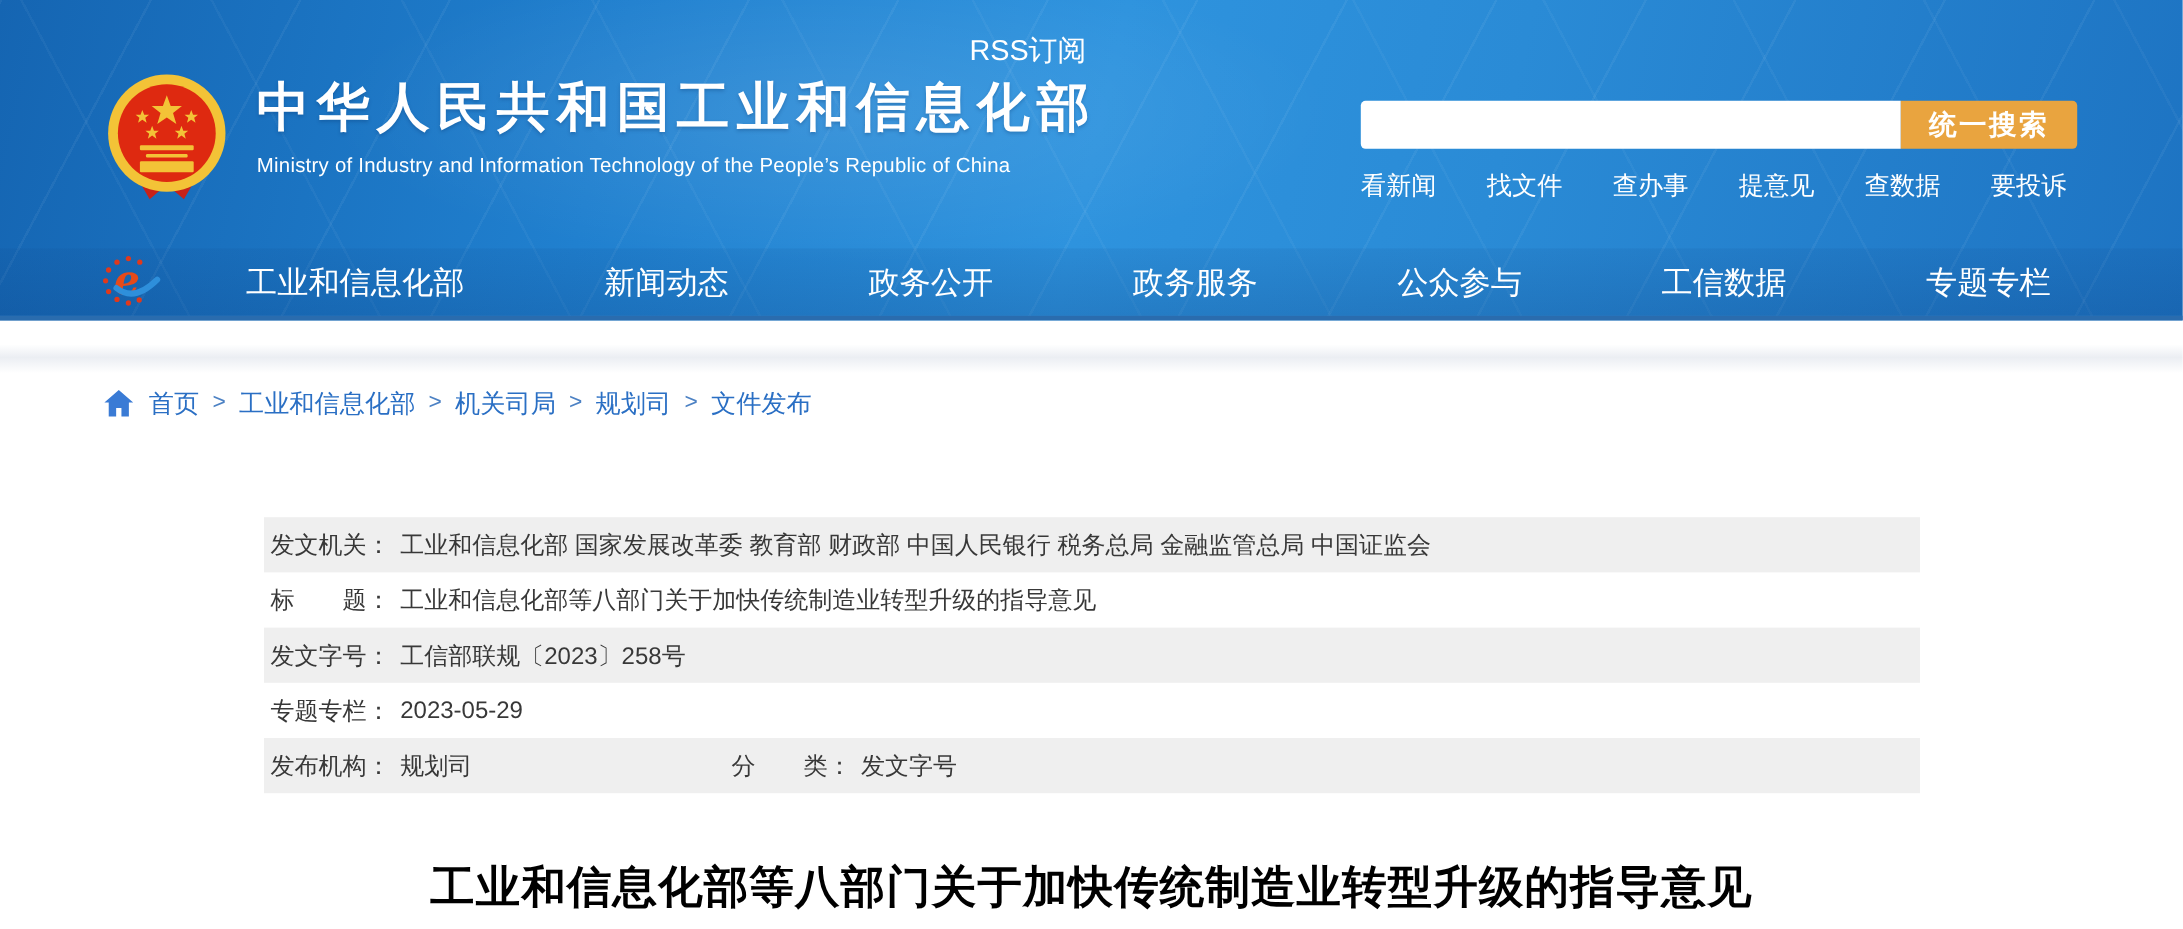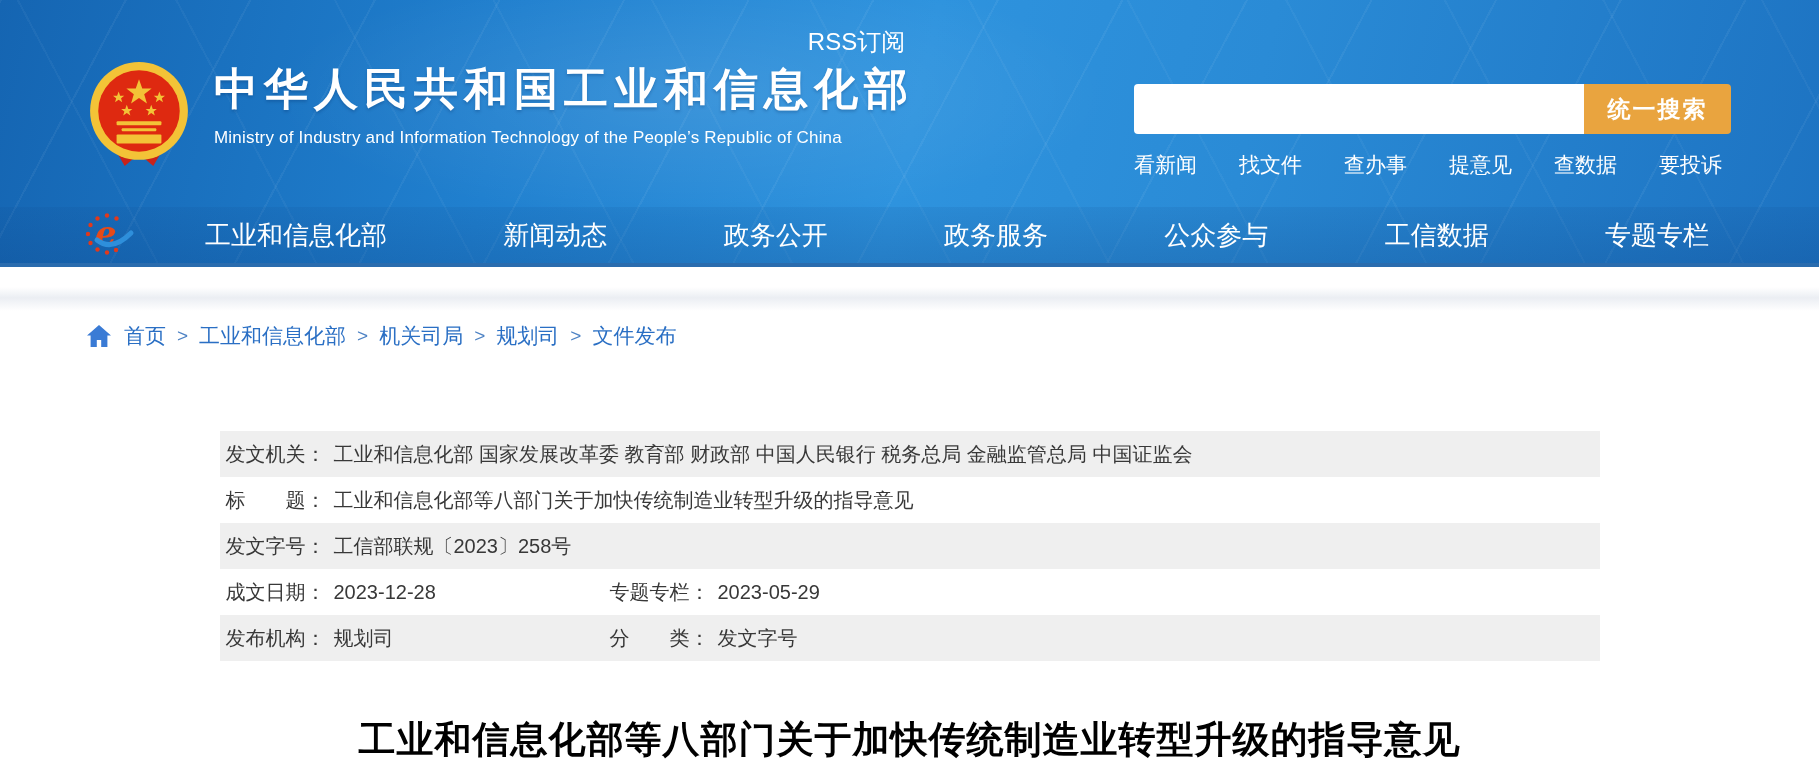--- a/index.html
+++ b/index.html
@@ -33,21 +33,21 @@
     display:flex; justify-content:space-between; align-items:flex-start;
     padding:0 88px;
   }
   .brand { display:flex; align-items:flex-start; gap:24px; margin-top:2px; }
   .site-title {
     color:#fff; font-size:44px; font-weight:bold; letter-spacing:6px; white-space:nowrap;
     text-shadow:0 2px 3px rgba(0,40,90,0.25);
   }
   .site-subtitle { color:#fff; font-size:17px; margin-top:9px; letter-spacing:0.2px; }
   .search-area { width:597px; margin-top:26px; flex:none; }
-  .search-row { display:flex; height:50px; }
+  .search-row { display:flex; height:40px; }
   .search-input {
     flex:1; border:none; outline:none; background:#fff;
     border-radius:4px 0 0 4px; font-size:20px; padding:0 14px;
   }
   .search-button {
     width:147px; border:none; background:#e9a43f; color:#fff;
     font-size:23px; font-weight:bold; letter-spacing:2px;
     border-radius:0 4px 4px 0; cursor:pointer;
     font-family:"Liberation Sans","DejaVu Sans",sans-serif;
   }
@@ -244,21 +244,20 @@
     <div class="meta-row gray">
       <span class="meta-cell"><span class="meta-label">发文机关：</span><span class="meta-value">工业和信息化部 国家发展改革委 教育部 财政部 中国人民银行 税务总局 金融监管总局 中国证监会</span></span>
     </div>
     <div class="meta-row">
       <span class="meta-cell"><span class="meta-label">标　　题：</span><span class="meta-value">工业和信息化部等八部门关于加快传统制造业转型升级的指导意见</span></span>
     </div>
     <div class="meta-row gray">
       <span class="meta-cell"><span class="meta-label">发文字号：</span><span class="meta-value">工信部联规〔2023〕258号</span></span>
     </div>
     <div class="meta-row two-col">
-      <span class="meta-cell"><span class="meta-label">成文日期：</span><span class="meta-value">2023-12-28</span></span>
       <span class="meta-cell"><span class="meta-label">专题专栏：</span><span class="meta-value">2023-05-29</span></span>
     </div>
     <div class="meta-row gray two-col">
       <span class="meta-cell"><span class="meta-label">发布机构：</span><span class="meta-value">规划司</span></span>
       <span class="meta-cell"><span class="meta-label">分　　类：</span><span class="meta-value">发文字号</span></span>
     </div>
   </section>
 
 <h2 class="doc-title">工业和信息化部等八部门关于加快传统制造业转型升级的指导意见</h2>
 

